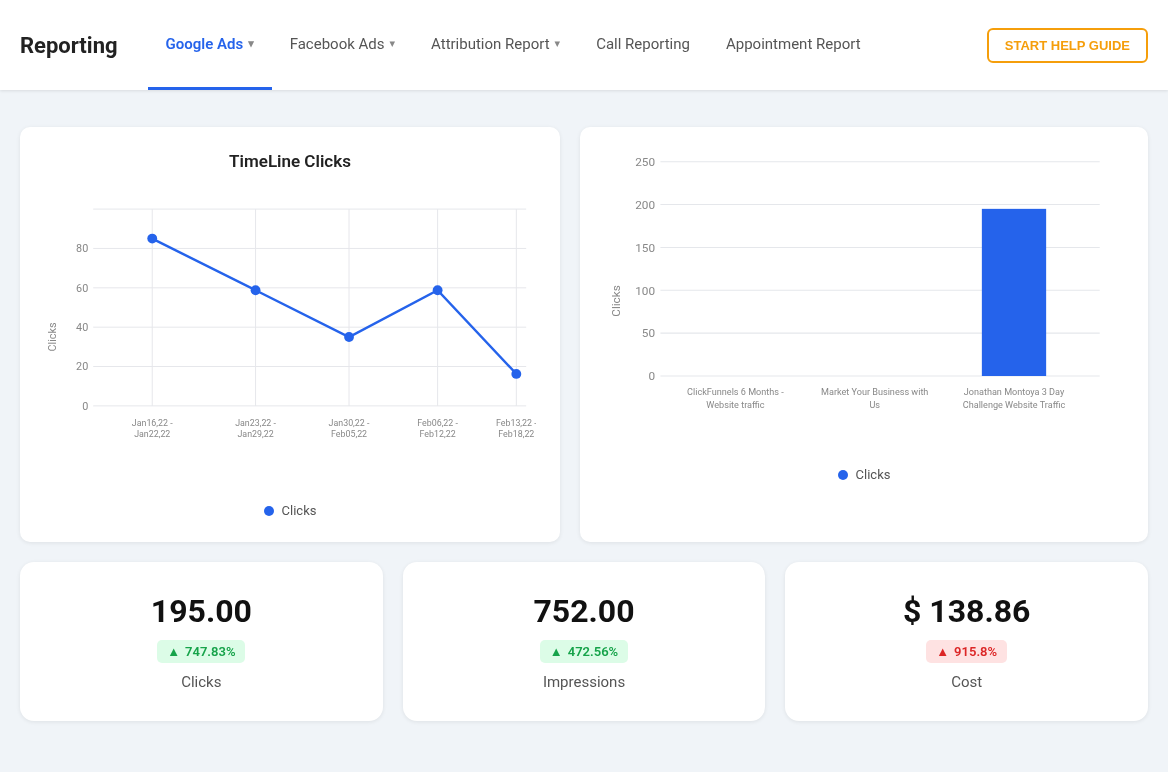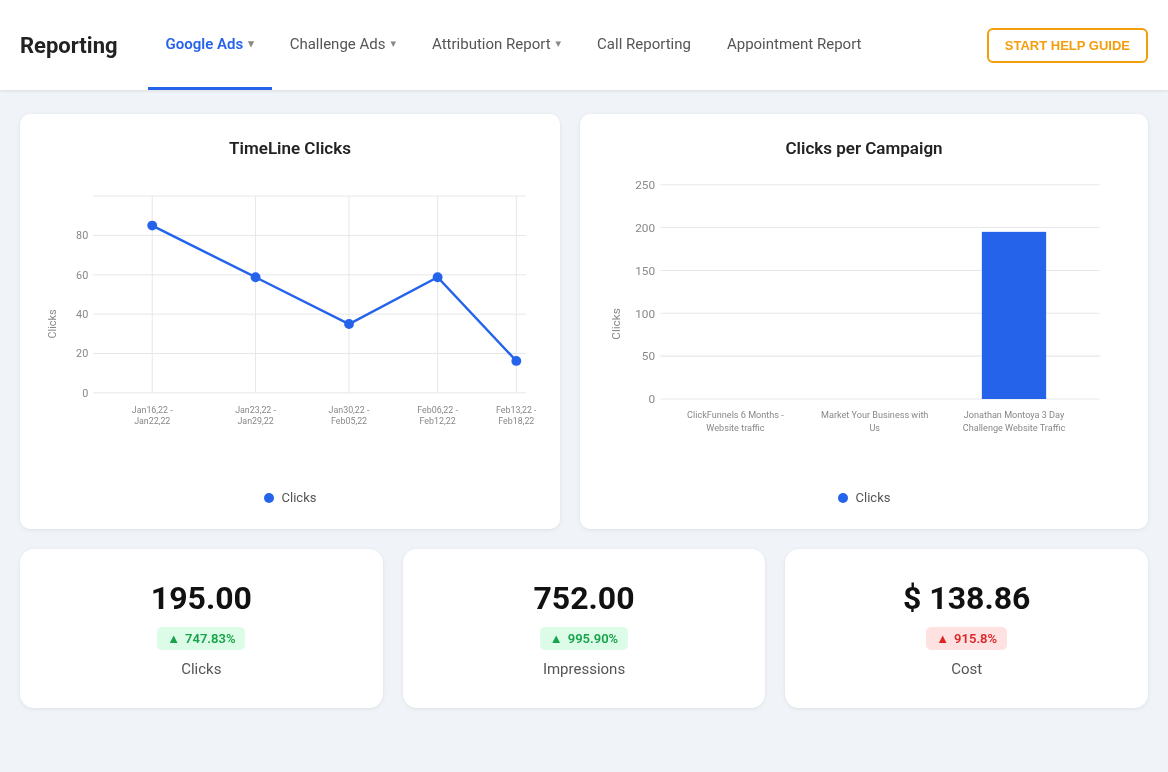--- a/index.html
+++ b/index.html
@@ -62,21 +62,21 @@
       border-radius: 6px;
       padding: 8px 16px;
       font-size: 13px;
       font-weight: 700;
       cursor: pointer;
       white-space: nowrap;
     }
 
     
     .main-content {
-      padding: 24px 20px;
+      padding: 37px 20px;
       display: flex;
       flex-direction: column;
       gap: 20px;
     }
 
     
     .charts-row {
       display: flex;
       gap: 20px;
     }
@@ -166,21 +166,21 @@
 <div class="header">
   <span class="header-title">Reporting</span>
 
   <nav class="nav-tabs">
 
     <div class="nav-tab active">
       <span>Google Ads</span>
       <span class="chevron">▾</span>
     </div>
     <div class="nav-tab">
-      <span>Challenge Ads</span>
+      <span>Facebook Ads</span>
       <span class="chevron">▾</span>
     </div>
     <div class="nav-tab">
       <span>Attribution Report</span>
       <span class="chevron">▾</span>
     </div>
     <div class="nav-tab">
       <span>Call Reporting</span>
     </div>
     <div class="nav-tab">
@@ -248,21 +248,20 @@
           <text x="480" y="242" font-size="9" fill="#888" text-anchor="middle">Feb18,22</text>
         </svg>
       </div>
       <div class="chart-legend">
         <div class="legend-dot"></div>
         <span>Clicks</span>
       </div>
     </div>
 
     <div class="chart-card right">
-      <div class="chart-title">Clicks per Campaign</div>
       <div class="chart-area">
         <svg class="campaign-svg" viewBox="0 0 480 280">
 
           <text x="12" y="140" font-size="11" fill="#888" text-anchor="middle" transform="rotate(-90,12,140)">Clicks</text>
 
           <line x1="50" y1="10" x2="460" y2="10" stroke="#e5e7eb" stroke-width="1"></line>
           <line x1="50" y1="50" x2="460" y2="50" stroke="#e5e7eb" stroke-width="1"></line>
           <line x1="50" y1="90" x2="460" y2="90" stroke="#e5e7eb" stroke-width="1"></line>
           <line x1="50" y1="130" x2="460" y2="130" stroke="#e5e7eb" stroke-width="1"></line>
           <line x1="50" y1="170" x2="460" y2="170" stroke="#e5e7eb" stroke-width="1"></line>
@@ -306,21 +305,21 @@
         <span>▲</span>
         <span>747.83%</span>
       </div>
       <div class="stat-label">Clicks</div>
     </div>
 
     <div class="stat-card">
       <div class="stat-value">752.00</div>
       <div class="stat-badge green">
         <span>▲</span>
-        <span>995.90%</span>
+        <span>472.56%</span>
       </div>
       <div class="stat-label">Impressions</div>
     </div>
 
     <div class="stat-card">
       <div class="stat-value">$ 138.86</div>
       <div class="stat-badge red">
         <span>▲</span>
         <span>915.8%</span>
       </div>

